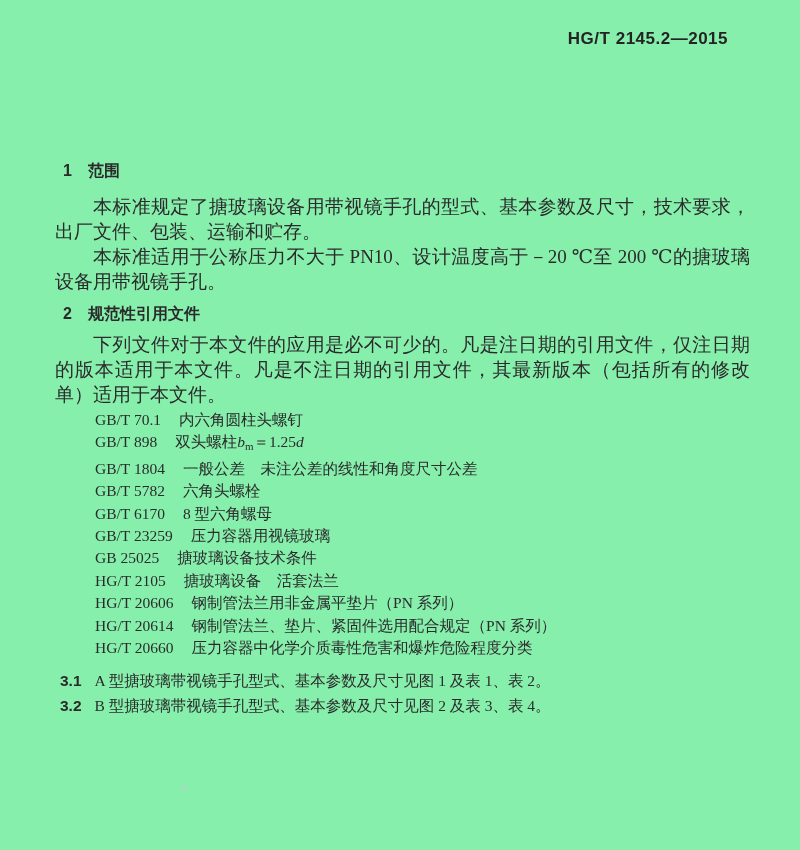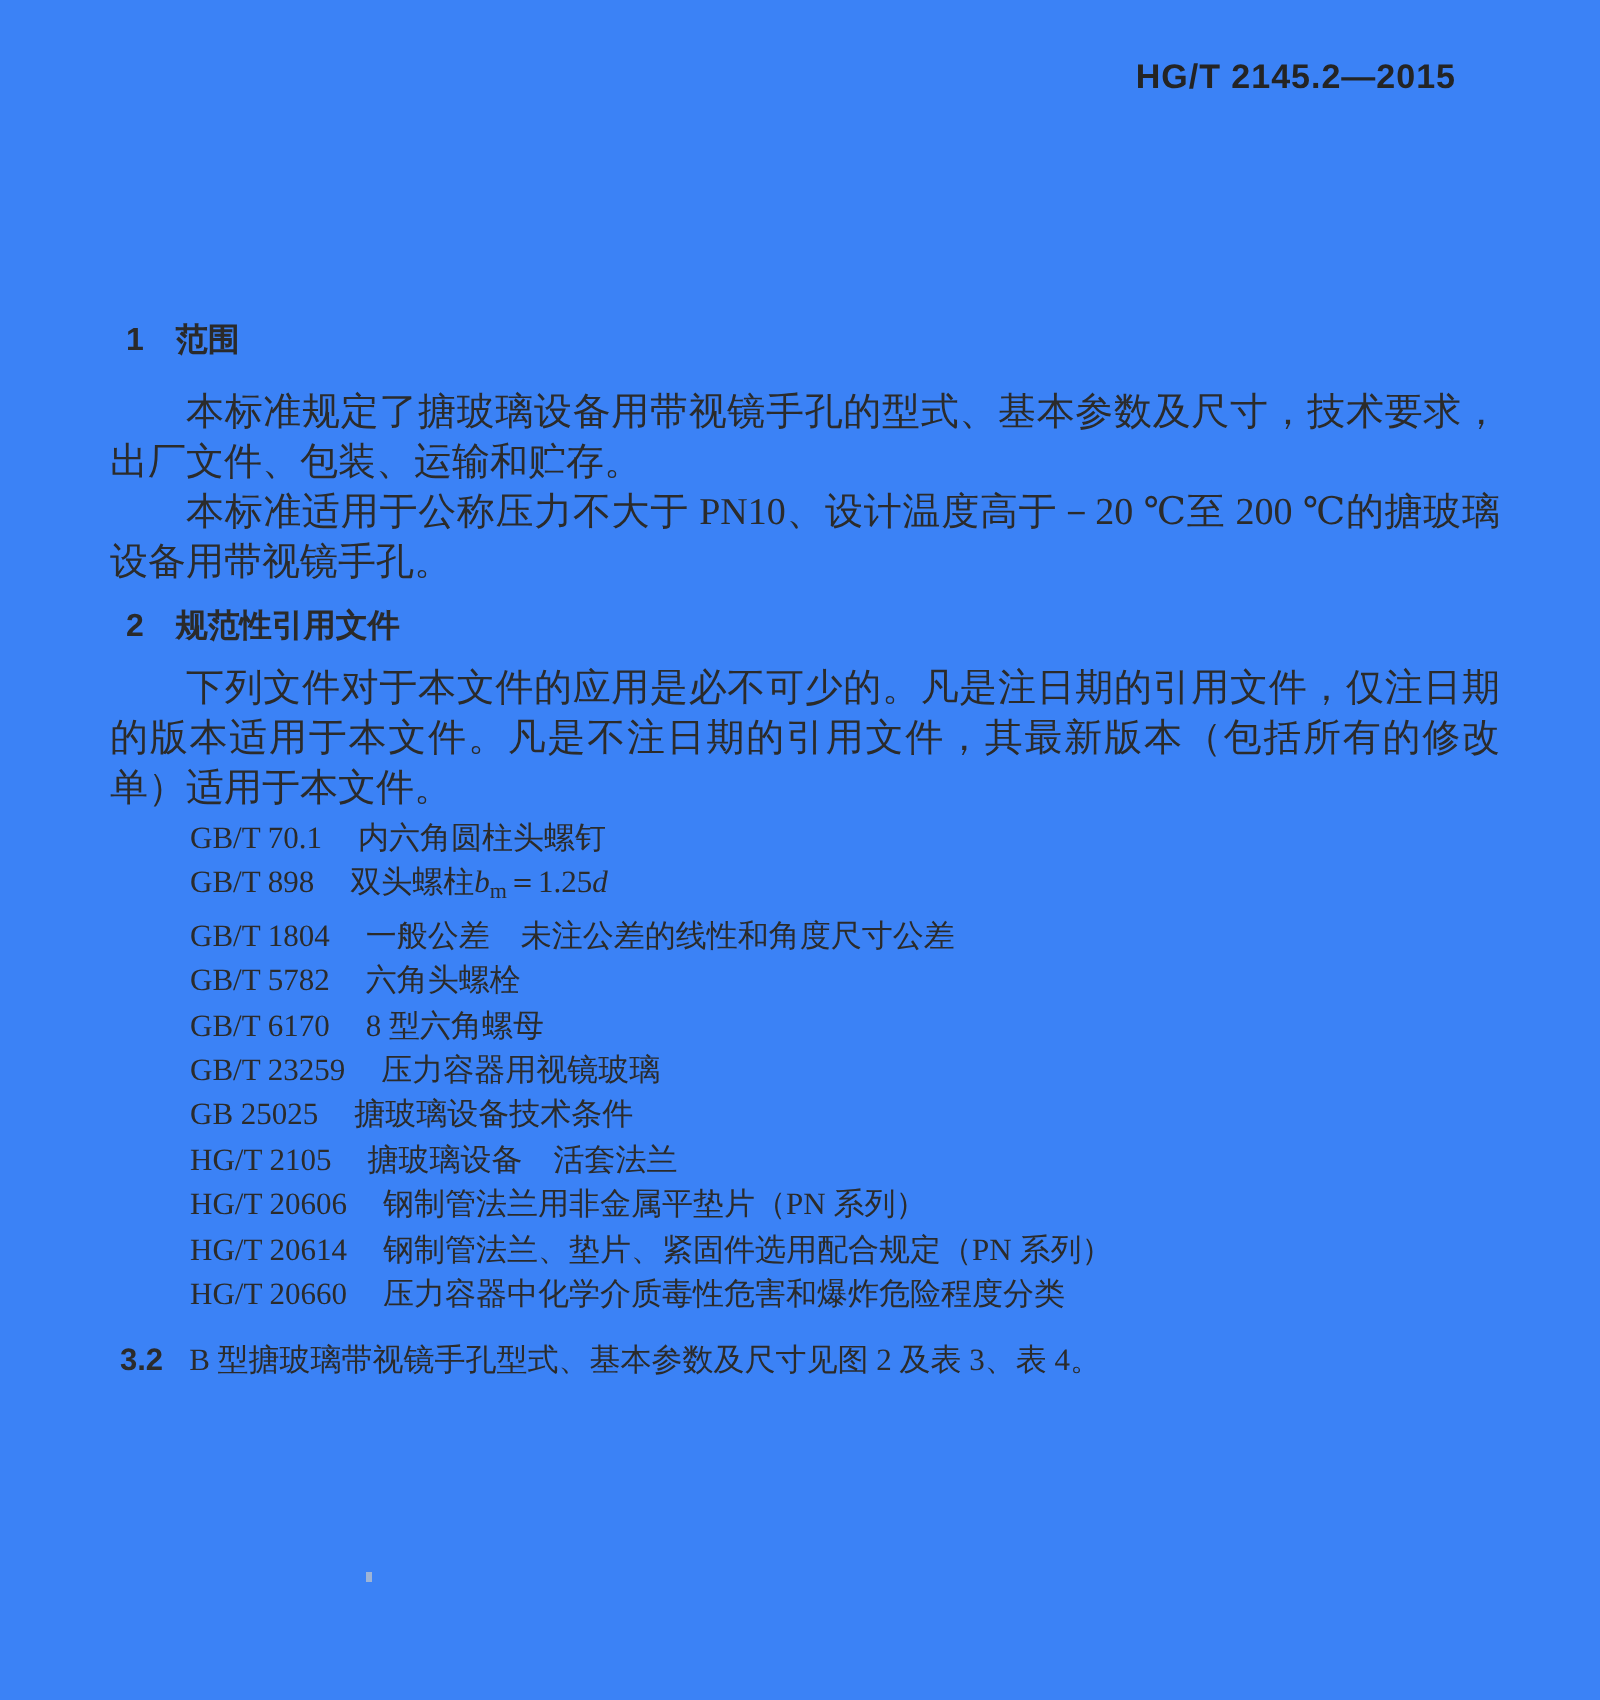--- a/index.html
+++ b/index.html
@@ -4,21 +4,21 @@
 <style>
   html, body { margin: 0; padding: 0; }
   body {
     width: 800px; height: 850px;
     background: #ffffff;
     font-family: "Liberation Serif", "DejaVu Serif", serif;
   }
   .page {
     position: relative;
     width: 800px; height: 850px;
-    background: #3b82f6;
+    background: #86efac;
     color: #2b2b2b;
     overflow: hidden;
   }
   .doc-header {
     position: absolute;
     top: 29px; right: 72px;
     font-family: "Liberation Sans", "DejaVu Sans", sans-serif;
     font-weight: 700;
     font-size: 17px;
     letter-spacing: 0.5px;
@@ -125,20 +125,21 @@
       <li><span class="ref-code">GB/T 23259</span><span class="ref-title">压力容器用视镜玻璃</span></li>
       <li><span class="ref-code">GB 25025</span><span class="ref-title">搪玻璃设备技术条件</span></li>
       <li><span class="ref-code">HG/T 2105</span><span class="ref-title">搪玻璃设备　活套法兰</span></li>
       <li><span class="ref-code">HG/T 20606</span><span class="ref-title">钢制管法兰用非金属平垫片（PN 系列）</span></li>
       <li><span class="ref-code">HG/T 20614</span><span class="ref-title">钢制管法兰、垫片、紧固件选用配合规定（PN 系列）</span></li>
       <li><span class="ref-code">HG/T 20660</span><span class="ref-title">压力容器中化学介质毒性危害和爆炸危险程度分类</span></li>
     </ul>
 
 
     <div class="clause-items">
+      <p class="clause-item"><span class="clause-num">3.1</span><span>A 型搪玻璃带视镜手孔型式、基本参数及尺寸见图 1 及表 1、表 2。</span></p>
       <p class="clause-item"><span class="clause-num">3.2</span><span>B 型搪玻璃带视镜手孔型式、基本参数及尺寸见图 2 及表 3、表 4。</span></p>
     </div>
 
   </div>
 
   <div class="scan-speck"></div>
 
 </div>
 
 </body></html>

